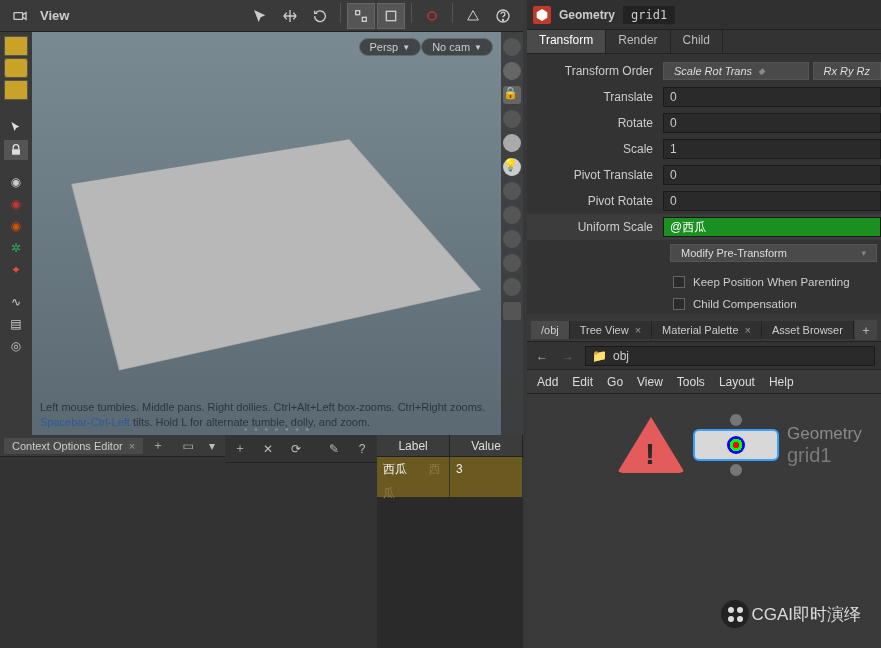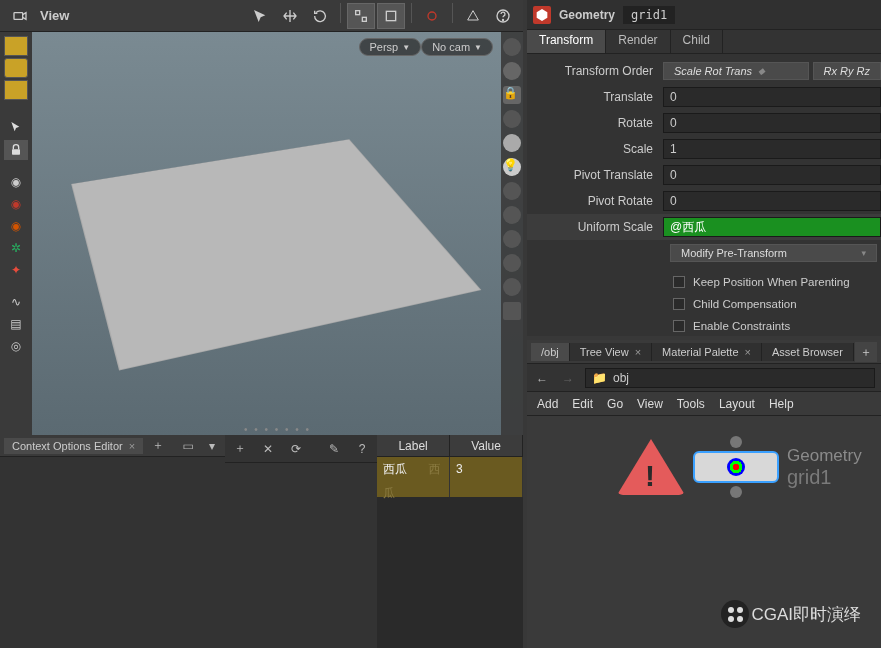--- a/index.html
+++ b/index.html
@@ -199,20 +199,24 @@
           <div class="rt"></div>
           <div class="rt" style="background:#aaa;"></div>
           <div class="rt" style="background:#ccc;">💡</div>
           <div class="rt"></div>
           <div class="rt"></div>
           <div class="rt"></div>
           <div class="rt"></div>
           <div class="rt"></div>
           <div class="rt" style="border-radius:2px;"></div>
         </div>
+        <div class="hint">
+          <span>Left mouse tumbles. Middle pans. Right dollies. Ctrl+Alt+Left box-zooms. Ctrl+Right zooms.</span><br>
+          <a>Spacebar-Ctrl-Left</a><span> tilts. Hold L for alternate tumble, dolly, and zoom.</span>
+        </div>
         <div class="bottom-dots">• • • • • • •</div>
       </div>
     </div>
 
     <div class="ctx">
       <div class="ctx-tabrow">
         <div class="ctx-tab">
           <span>Context Options Editor</span>
           <span class="ctx-close">×</span>
         </div>
@@ -305,24 +309,20 @@
         </div>
       </div>
       <div class="checkbox-row">
           <div class="cb"></div>
           <span class="cb-label">Keep Position When Parenting</span>
         </div>
       <div class="checkbox-row">
           <div class="cb"></div>
           <span class="cb-label">Child Compensation</span>
         </div>
-      <div class="checkbox-row">
-          <div class="cb"></div>
-          <span class="cb-label">Enable Constraints</span>
-        </div>
     </div>
 
     <div class="net">
       <div class="net-tabs">
         <div class="net-tab active">
             <span>/obj</span>
           </div>
         <div class="net-tab">
             <span>Tree View</span>
             <span class="ctx-close">×</span>

